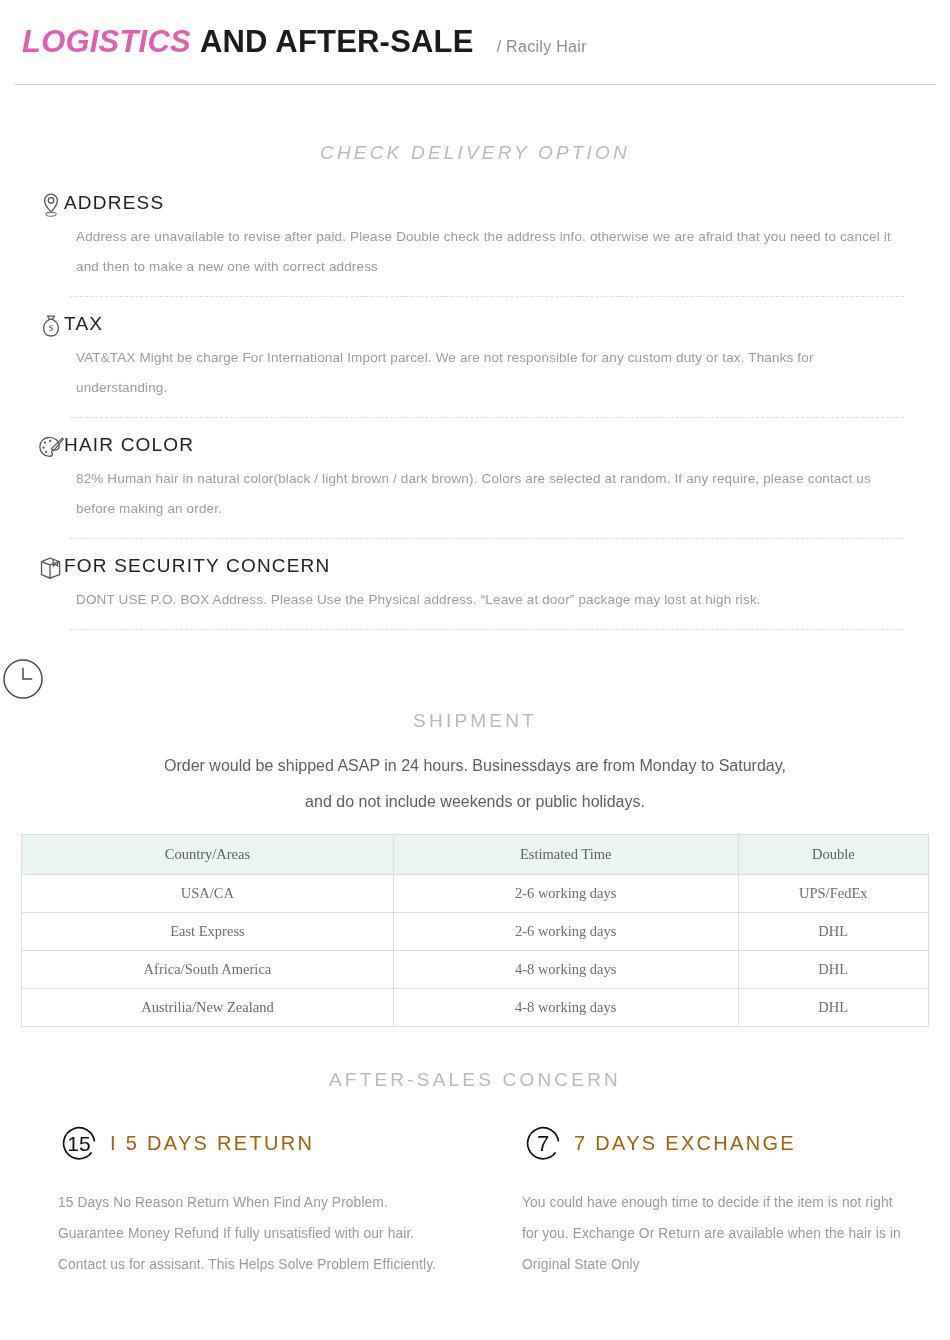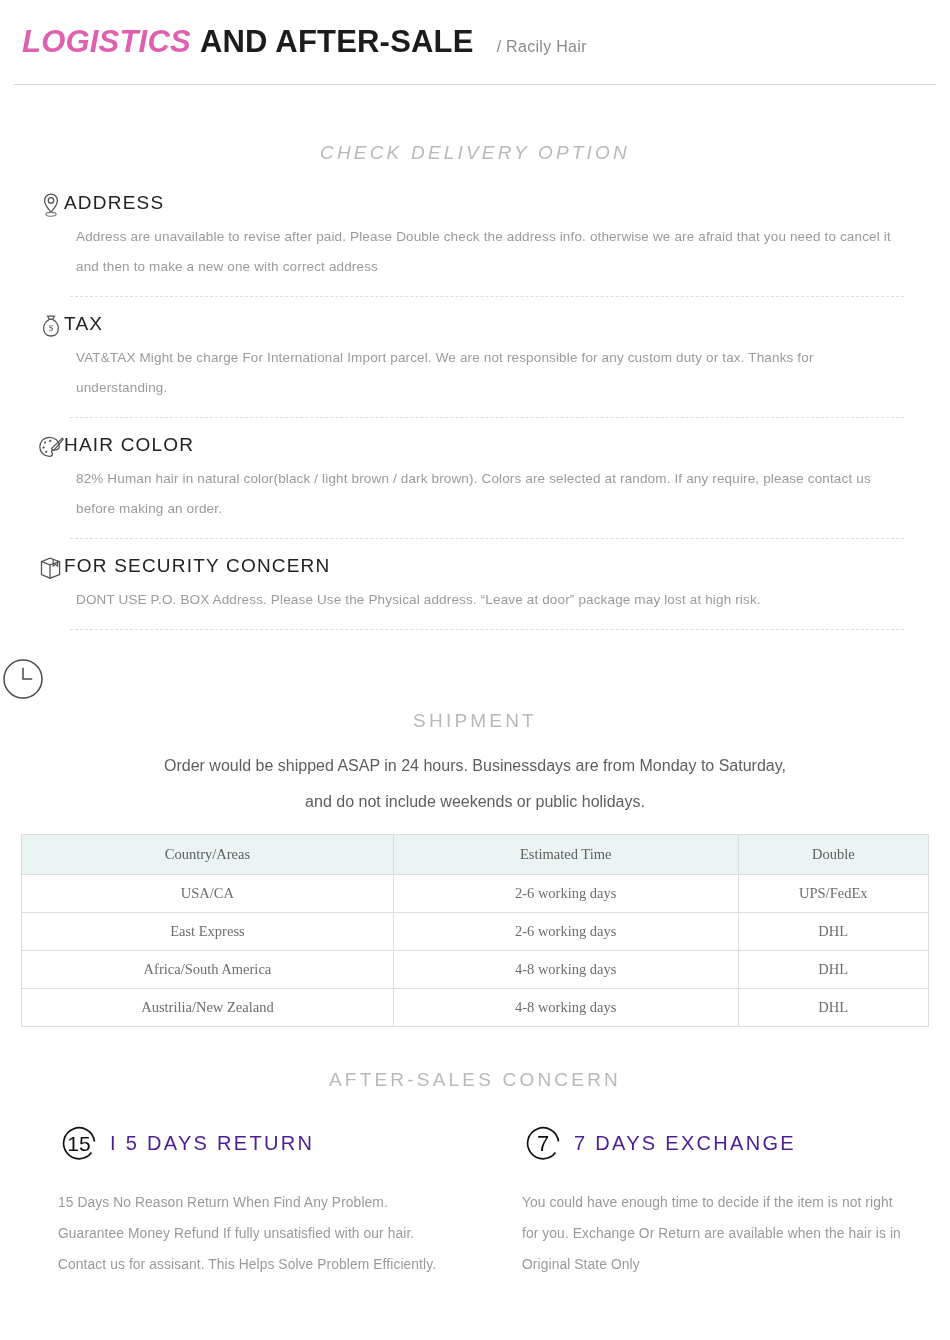--- a/index.html
+++ b/index.html
@@ -153,21 +153,21 @@
   .warranty-col { width: 50%; padding-right: 26px; }
   .warranty-col:last-child { padding-left: 40px; padding-right: 0; }
   .w-head {
     display: flex;
     align-items: center;
     gap: 8px;
     margin-bottom: 22px;
   }
   .w-title {
     font-size: 20px;
-    color: #4c1d95;
+    color: #a16207;
     letter-spacing: 2.3px;
     font-weight: normal;
     white-space: nowrap;
   }
   .w-body {
     font-size: 13.8px;
     line-height: 31px;
     color: #9a9a9a;
     margin: 0;
     letter-spacing: 0.1px;

